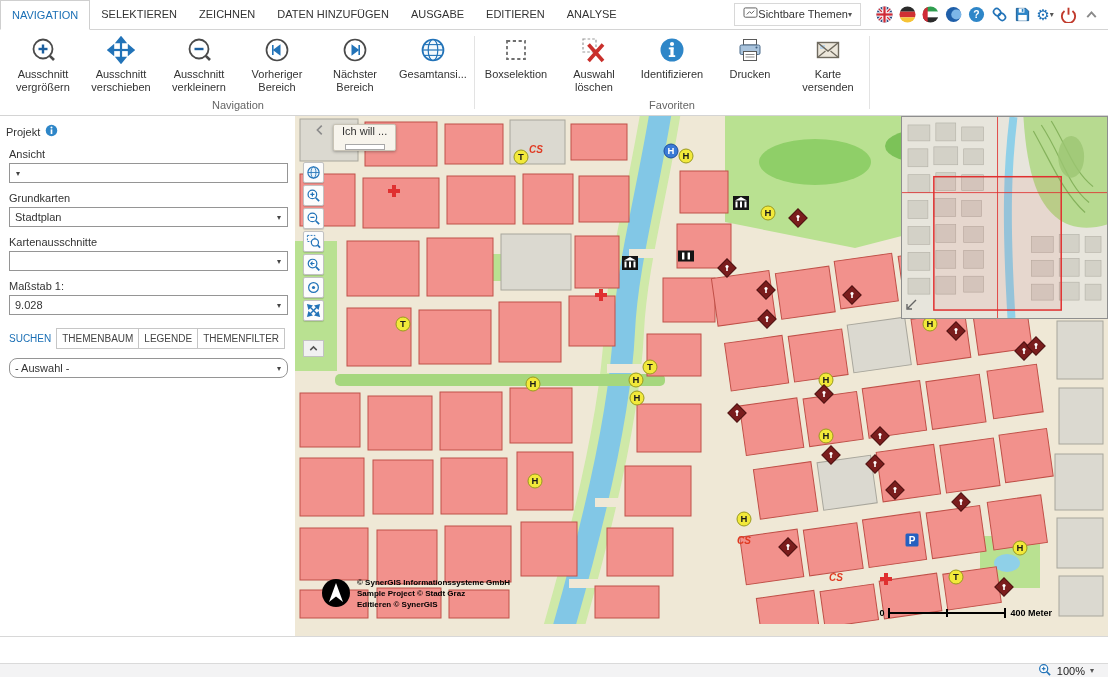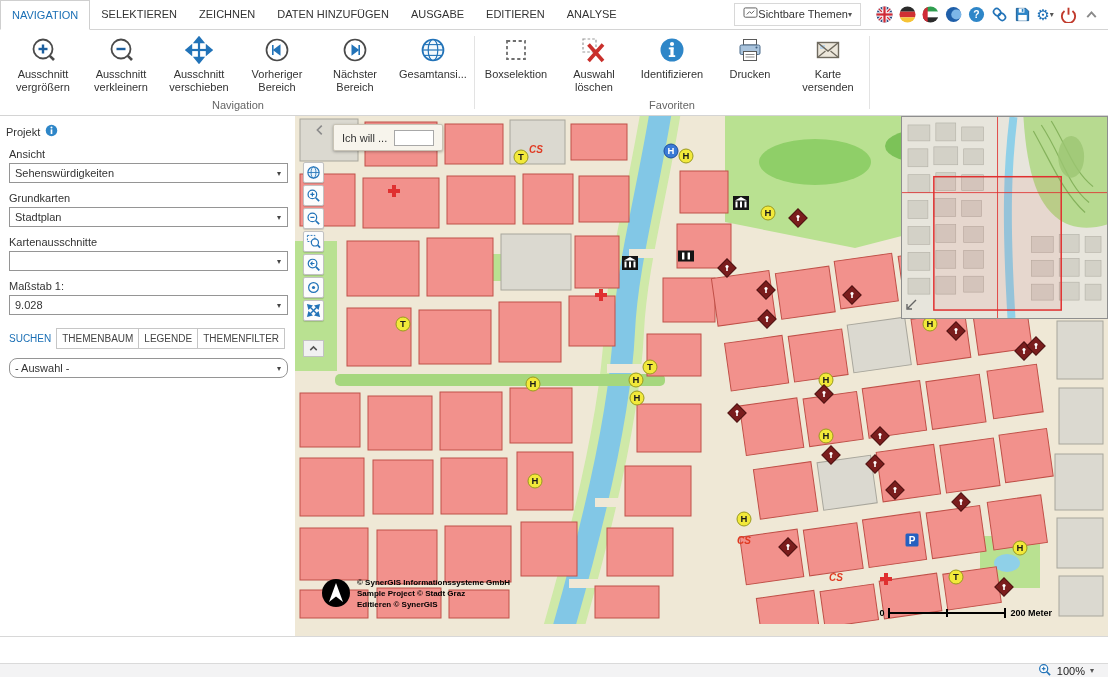--- a/index.html
+++ b/index.html
@@ -39,21 +39,21 @@
   .scaret { width:16px; text-align:center; color:#444; font-size:8px; }
   .stabs { display:flex; margin:13px 0 0 3px; align-items:center; }
   .stab { font-size:10px; padding:4px 5px; border:1px solid #c6c6c6; background:#fff; color:#444; margin-left:-1px; cursor:default; white-space:nowrap; }
   .stab.active { border-color:transparent; color:#1a6fb5; margin-left:0; }
   .sel2 { margin-top:9px;border-radius:8px; }
 
   
   .map { flex:1; position:relative; overflow:hidden; background:#efe8d6; }
   #map-svg { position:absolute; left:0; top:0; }
   .collapse-btn { position:absolute; left:17px; top:4px; width:15px; height:20px; display:flex; align-items:center; justify-content:center; cursor:pointer; }
-  .iwill { position:absolute; left:38px; top:8px; height:27px; background:#f7f4ec; border:1px solid #c9c4b6; border-radius:2px; display:flex; align-items:center; gap:7px; padding:0 8px; font-size:11px; color:#333; box-shadow:0 1px 3px rgba(0,0,0,.3); }
+  .iwill { position:absolute; left:38px; top:8px; height:27px; background:#f7f4ec; border:1px solid #c9c4b6; border-radius:2px; display:flex; align-items:center; gap:7px; padding:0 8px; font-size:11px; color:#333; box-shadow:0 1px 3px rgba(0,0,0,.3);flex-direction:column; }
   .iwill-input { width:40px; height:16px; background:#fff; border:1px solid #a8a8a8; }
   .mtools { position:absolute; left:8px; top:46px; display:flex; flex-direction:column; gap:2px; }
   .mtool { width:21px; height:21px; background:#fcfcfc; border:1px solid #c2c2c2; border-radius:2px; display:flex; align-items:center; justify-content:center; box-shadow:0 1px 1px rgba(0,0,0,.15); cursor:pointer; }
   .mtool svg { width:15px; height:15px; }
   .mscroll-up { position:absolute; left:8px; top:224px; width:21px; height:17px; background:#f1f1f1; border:1px solid #c2c2c2; display:flex; align-items:center; justify-content:center; cursor:pointer; }
   .mscroll-up svg { width:13px; height:13px; }
   .copyright { position:absolute; left:26px; bottom:24px; display:flex; align-items:flex-start; gap:6px; }
   .logo svg { width:30px; height:30px; }
   .cr-lines { font-size:8px; font-weight:bold; color:#000; line-height:1.35; }
   .scalebar { position:absolute; right:56px; bottom:18px; display:flex; align-items:center; gap:4px; font-size:9px; font-weight:bold; color:#000; }
@@ -192,45 +192,45 @@
                 <line x1="9.5" y1="13" x2="18.5" y2="13" stroke="#1d5f9e" stroke-width="2.4"></line>
                 <line x1="14" y1="8.5" x2="14" y2="17.5" stroke="#1d5f9e" stroke-width="2.4"></line>
                 <line x1="20.8" y1="19.8" x2="25" y2="24" stroke="#4a4a4a" stroke-width="2.6"></line>
               </svg>
             </span>
             <span class="rtext">Ausschnitt vergrößern</span>
           </div>
           <div class="rbtn">
             <span class="ricon">
               <svg viewBox="0 0 28 28">
-                <circle cx="14" cy="13" r="9.5" fill="#fff" stroke="#4a4a4a" stroke-width="1.8"></circle>
-                <line x1="9.5" y1="13" x2="18.5" y2="13" stroke="#1d5f9e" stroke-width="2.4"></line>
-                <line x1="20.8" y1="19.8" x2="25" y2="24" stroke="#4a4a4a" stroke-width="2.6"></line>
-              </svg>
-            </span>
-            <span class="rtext">Ausschnitt verkleinern</span>
-          </div>
-          <div class="rbtn">
-            <span class="ricon">
-              <svg viewBox="0 0 28 28">
                 <g stroke="#2273b8" stroke-width="2.2" fill="#2273b8">
                   <line x1="14" y1="6" x2="14" y2="22"></line>
                   <line x1="6" y1="14" x2="22" y2="14"></line>
                   <path d="M14 1.5l3.8 4.6h-7.6z"></path>
                   <path d="M14 26.5l3.8-4.6h-7.6z"></path>
                   <path d="M1.5 14l4.6-3.8v7.6z"></path>
                   <path d="M26.5 14l-4.6-3.8v7.6z"></path>
                 </g>
               </svg>
             </span>
             <span class="rtext">Ausschnitt verschieben</span>
           </div>
           <div class="rbtn">
             <span class="ricon">
               <svg viewBox="0 0 28 28">
+                <circle cx="14" cy="13" r="9.5" fill="#fff" stroke="#4a4a4a" stroke-width="1.8"></circle>
+                <line x1="9.5" y1="13" x2="18.5" y2="13" stroke="#1d5f9e" stroke-width="2.4"></line>
+                <line x1="20.8" y1="19.8" x2="25" y2="24" stroke="#4a4a4a" stroke-width="2.6"></line>
+              </svg>
+            </span>
+            <span class="rtext">Ausschnitt verkleinern</span>
+          </div>
+          <div class="rbtn">
+            <span class="ricon">
+              <svg viewBox="0 0 28 28">
                 <circle cx="14" cy="14" r="10.5" fill="#fff" stroke="#4a4a4a" stroke-width="1.7"></circle>
                 <path d="M17.5 8.2L9.8 14l7.7 5.8z" fill="#2273b8"></path>
                 <line x1="9.8" y1="9" x2="9.8" y2="19" stroke="#2273b8" stroke-width="1.6"></line>
               </svg>
             </span>
             <span class="rtext">Vorheriger Bereich</span>
           </div>
           <div class="rbtn">
             <span class="ricon">
               <svg viewBox="0 0 28 28">
@@ -327,21 +327,20 @@
           <svg viewBox="0 0 14 14" width="13" height="13">
               <circle cx="7" cy="7" r="6.2" fill="#2e86c8"></circle>
               <rect x="6.1" y="5.8" width="1.8" height="5" fill="#fff"></rect>
               <circle cx="7" cy="3.8" r="1.1" fill="#fff"></circle>
             </svg>
         </span>
       </div>
       <div id="sidebar-fields">
           <div class="flabel">Ansicht</div>
           <div class="select">
-            <span class="sval">Sehenswürdigkeiten</span>
             <span class="scaret">▾</span>
           </div>
           <div class="flabel">Grundkarten</div>
           <div class="select">
             <span class="sval">Stadtplan</span>
             <span class="scaret">▾</span>
           </div>
           <div class="flabel">Kartenausschnitte</div>
           <div class="select">
             <span class="sval"></span>
@@ -701,21 +700,21 @@
       </div>
 
       <div class="scalebar">
         <span>0</span>
         <svg width="118" height="10">
             <line x1="1" y1="5" x2="117" y2="5" stroke="#000" stroke-width="2"></line>
             <line x1="1" y1="0" x2="1" y2="10" stroke="#000" stroke-width="2"></line>
             <line x1="59" y1="1" x2="59" y2="9" stroke="#000" stroke-width="2"></line>
             <line x1="117" y1="0" x2="117" y2="10" stroke="#000" stroke-width="2"></line>
           </svg>
-        <span>200 Meter</span>
+        <span>400 Meter</span>
       </div>
 
       <div class="overview">
         <svg viewBox="0 0 206 202" width="205" height="201">
           <rect width="206" height="202" fill="#e7e5dc"></rect>
           <g fill="#d3d1c7" stroke="#b2b0a6" stroke-width="0.6">
             <rect x="6" y="8" width="22" height="16"></rect>
               <rect x="34" y="6" width="20" height="18"></rect>
               <rect x="60" y="10" width="22" height="14"></rect>
             <rect x="6" y="32" width="20" height="18"></rect>

